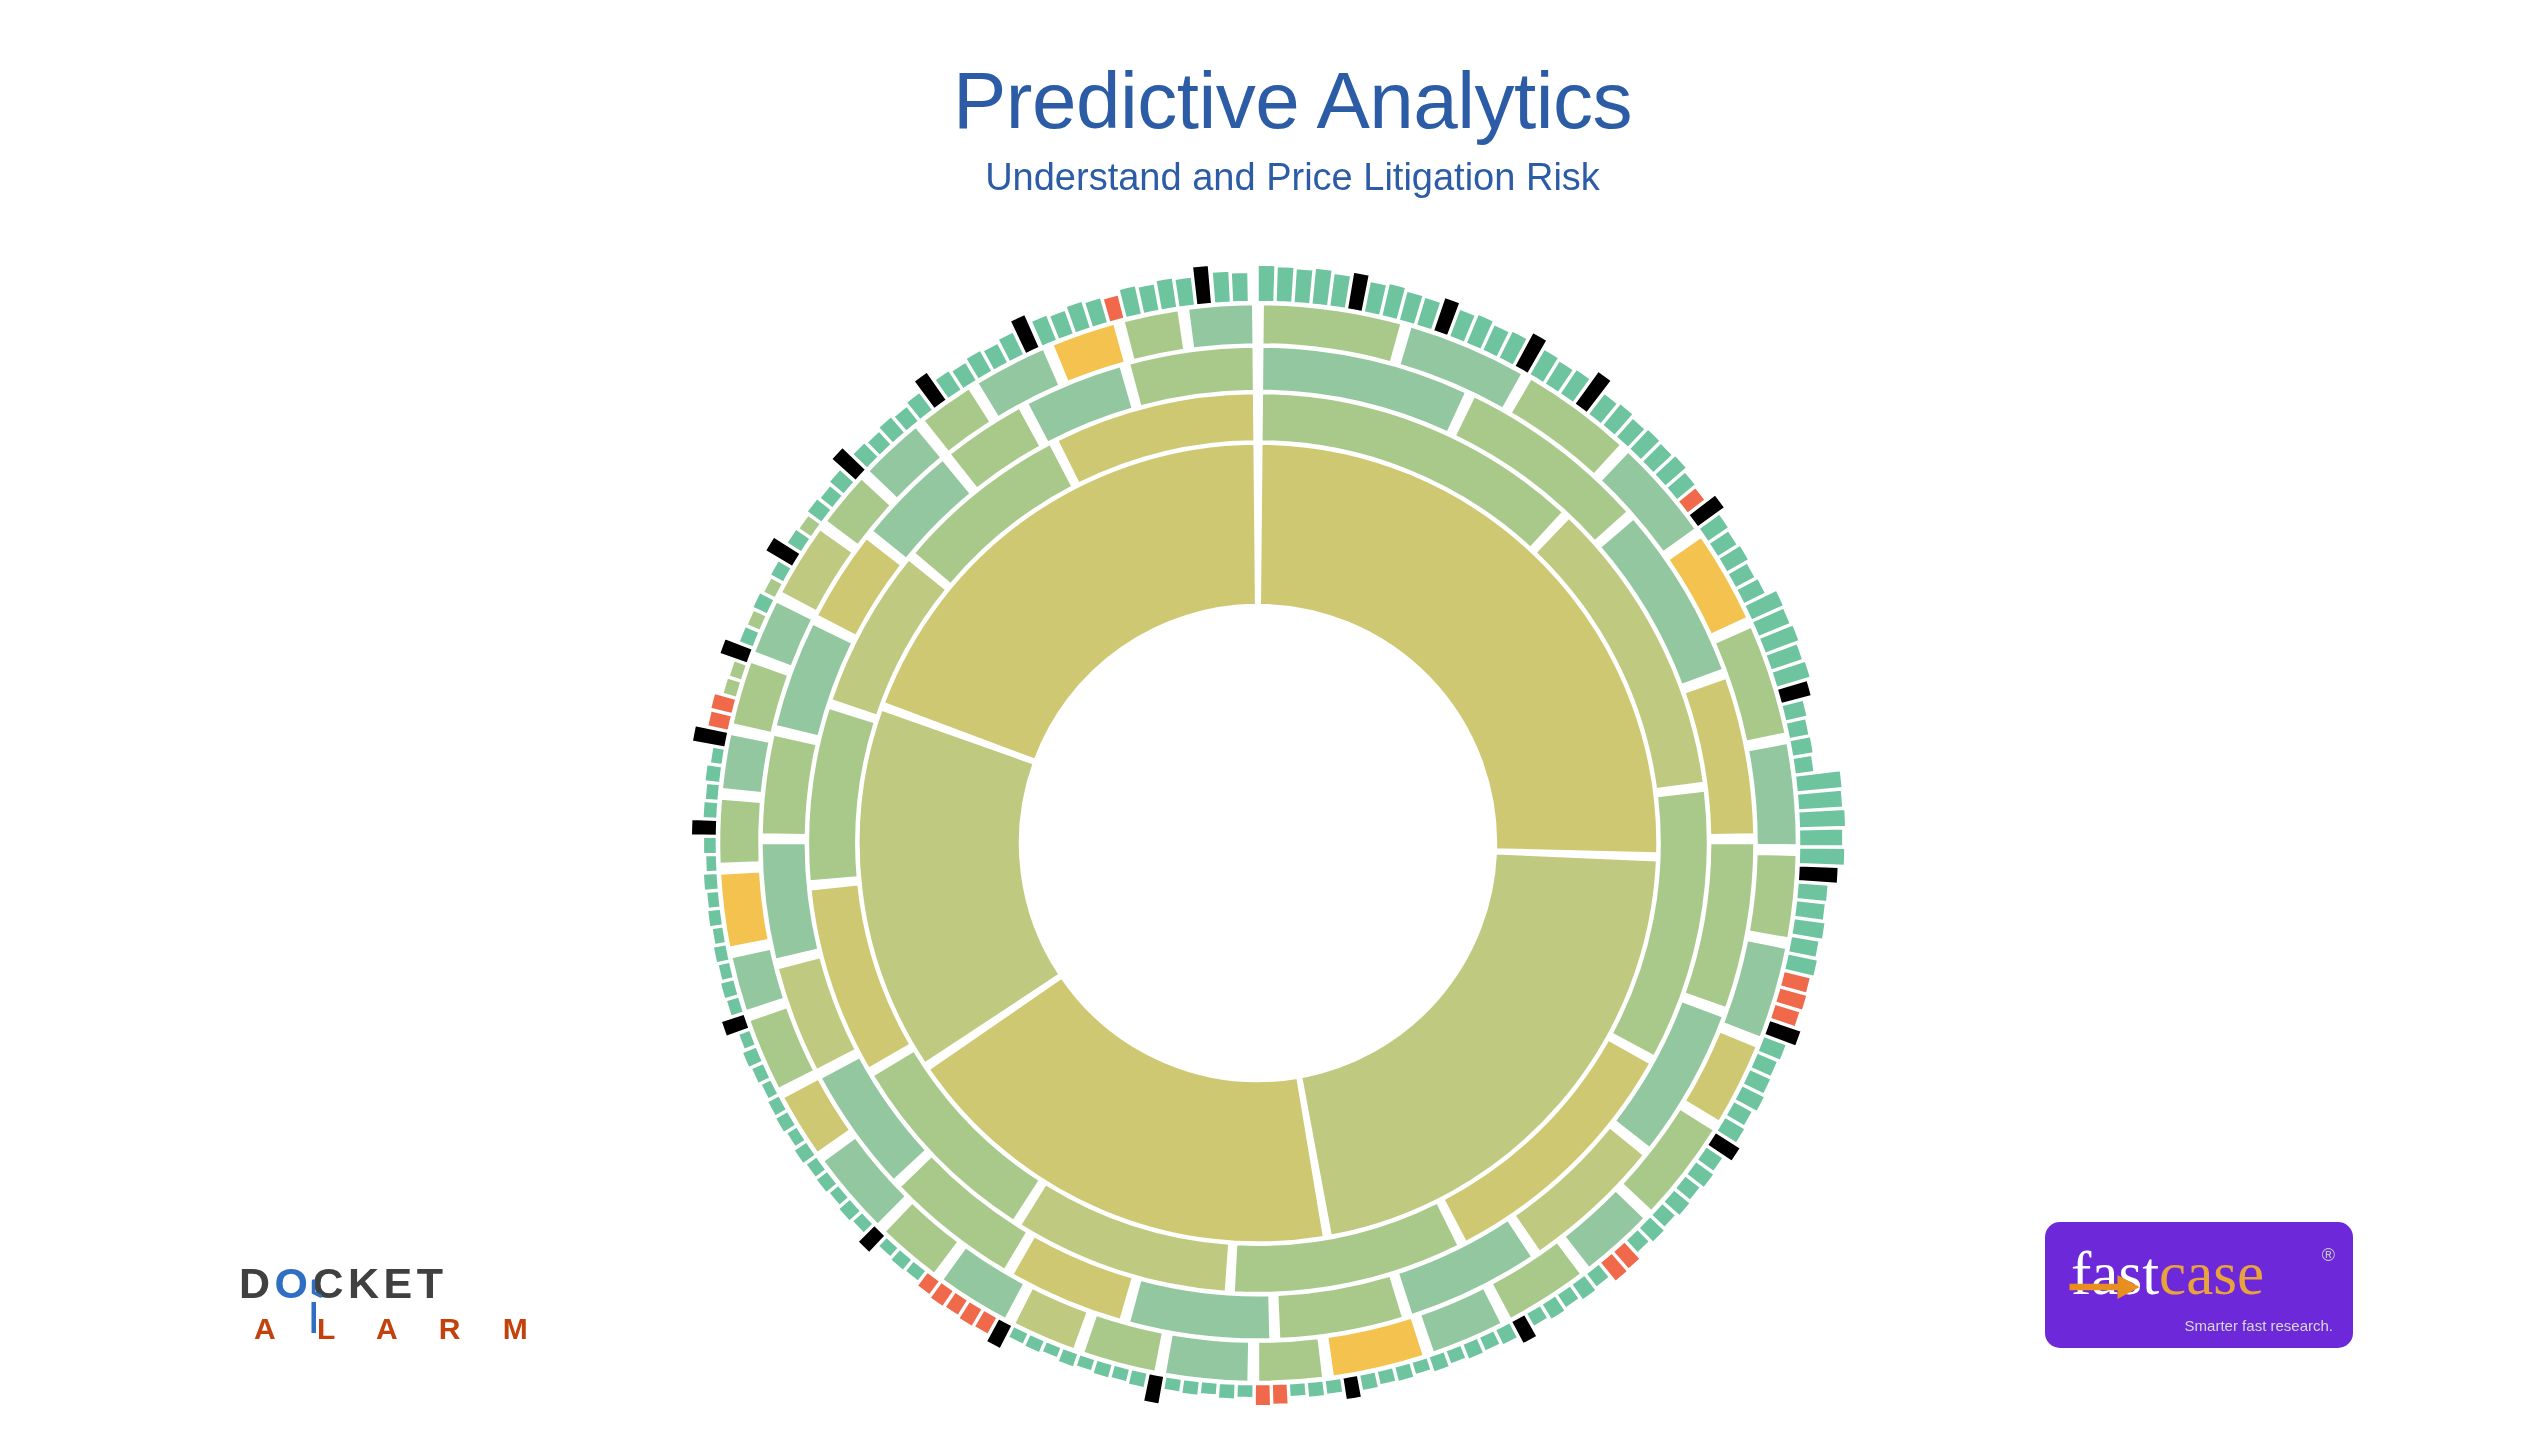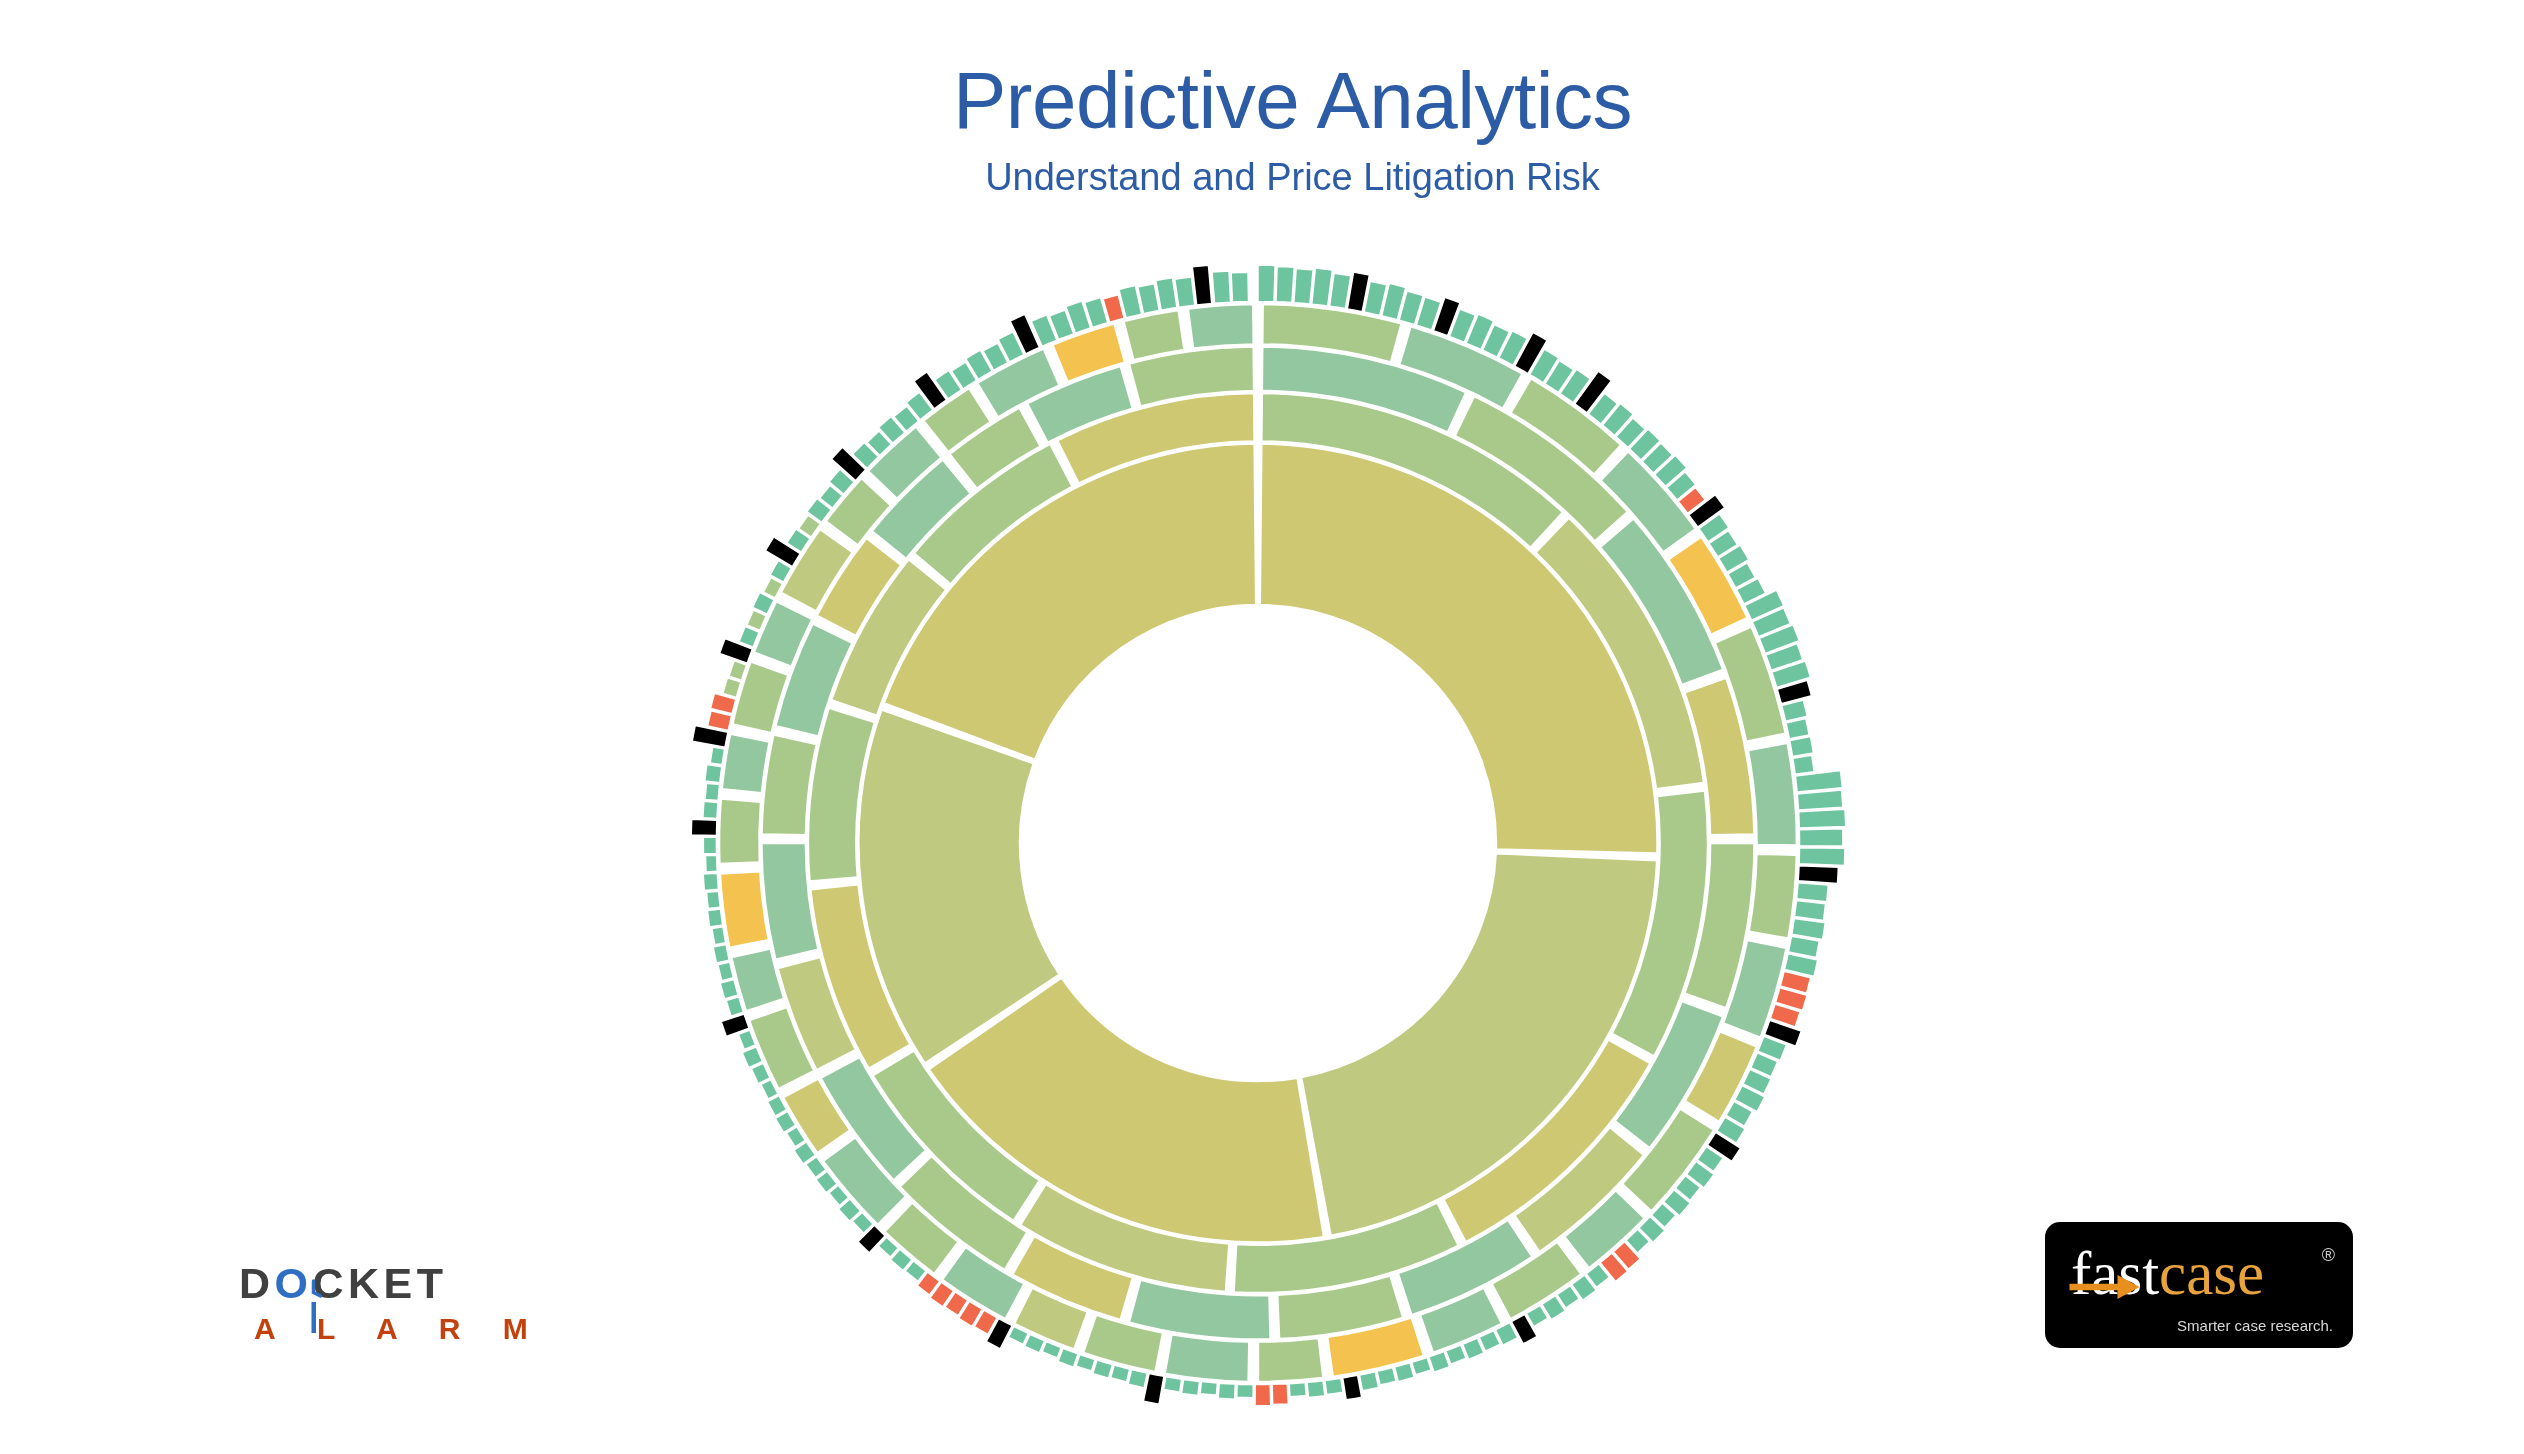--- a/index.html
+++ b/index.html
@@ -66,21 +66,21 @@
     position:absolute;left:57px;top:12px;
     width:0;height:0;
   }
   .da-clock svg{position:absolute;left:0;top:0;overflow:visible;}
 
   
   #fastcase-logo{
     position:absolute;
     left:2045px;top:1222px;
     width:308px;height:126px;
-    background:#000000;
+    background:#6d28d9;
     border-radius:15px;
     overflow:hidden;
   }
   .fc-word{
     position:absolute;left:26px;top:21px;
     font-family:"Liberation Serif", serif;
     font-size:61px;line-height:1;
     white-space:nowrap;
   }
   .fc-fast{color:#FFFFFF;}
@@ -405,17 +405,17 @@
 
   <div id="fastcase-logo">
     <div class="fc-word"><span class="fc-fast">fast</span><span class="fc-case">case</span></div>
     <span class="fc-arrow">
       <svg width="76" height="35" viewBox="0 0 150 70" aria-hidden="true">
         <path d="M4 34 L112 34" stroke="#E8901F" stroke-width="13" fill="none"></path>
         <path d="M100 10 L144 34 L100 58 Z" fill="#E8901F"></path>
       </svg>
     </span>
     <span class="fc-reg">®</span>
-    <span class="fc-tag">Smarter case research.</span>
+    <span class="fc-tag">Smarter fast research.</span>
   </div>
 
 </div>
 
 
 </body></html>

